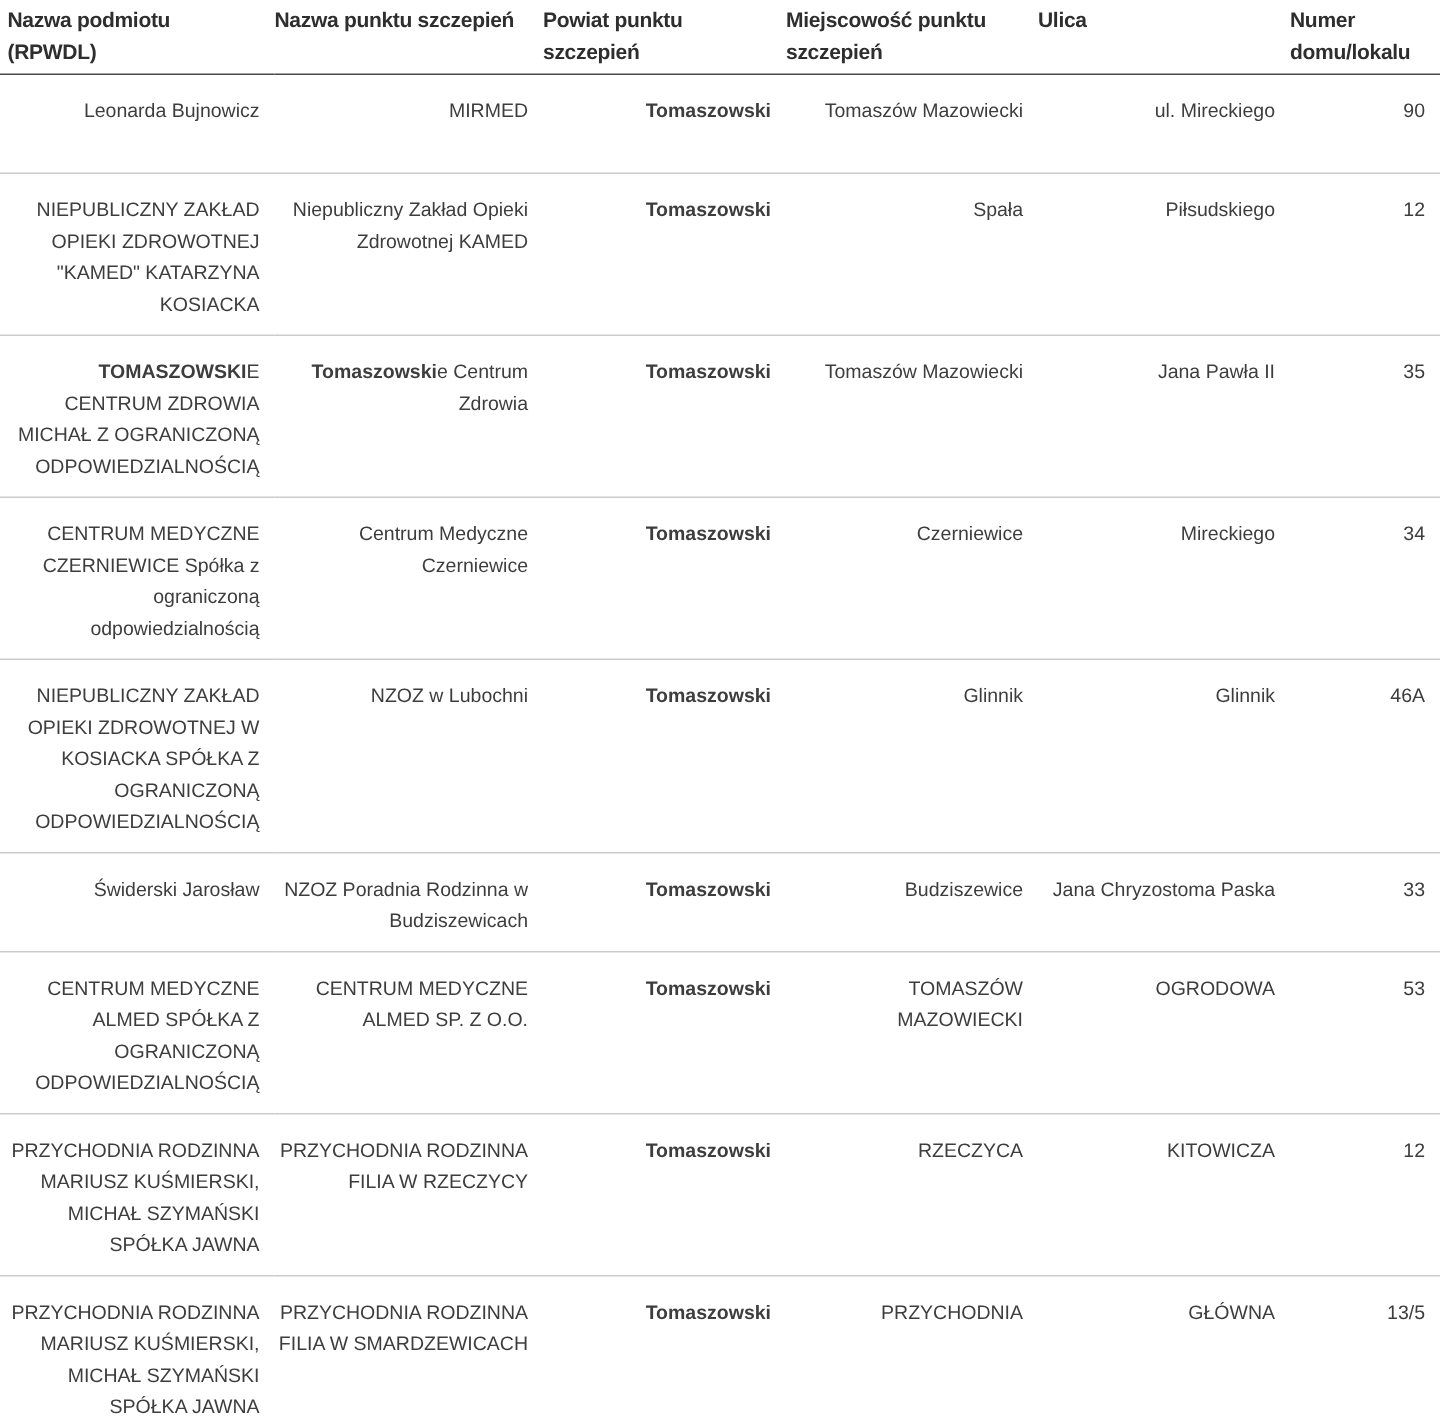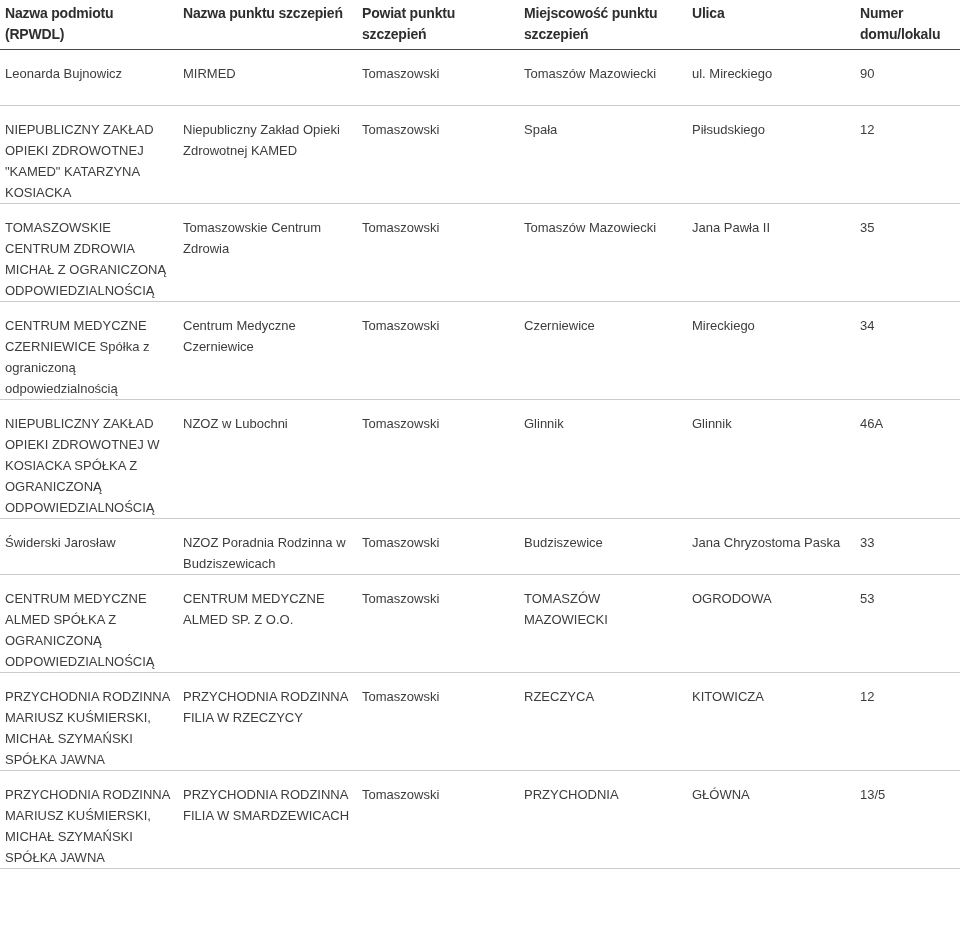--- a/index.html
+++ b/index.html
@@ -40,24 +40,26 @@
     line-height: 21px;
     color: var(--header-text);
     padding-top: 3px;
     padding-bottom: 4px;
     border-bottom: 1px solid var(--hdr-border);
   }
   tbody td {
     font-size: 13px;
     line-height: 21px;
     padding-top: 13px;
+    padding-bottom: 10px;
     height: 42px; 
     border-bottom: 1px solid var(--row-border);
+    text-align: right;
   }
-  .hl { font-weight: 400; }
+  .hl { font-weight: 700; }
 </style>
 </head>
 <body>
 
 <div class="page">
   <table class="results">
     <colgroup>
       <col style="width:183px">
       <col style="width:179px">
       <col style="width:162px">

